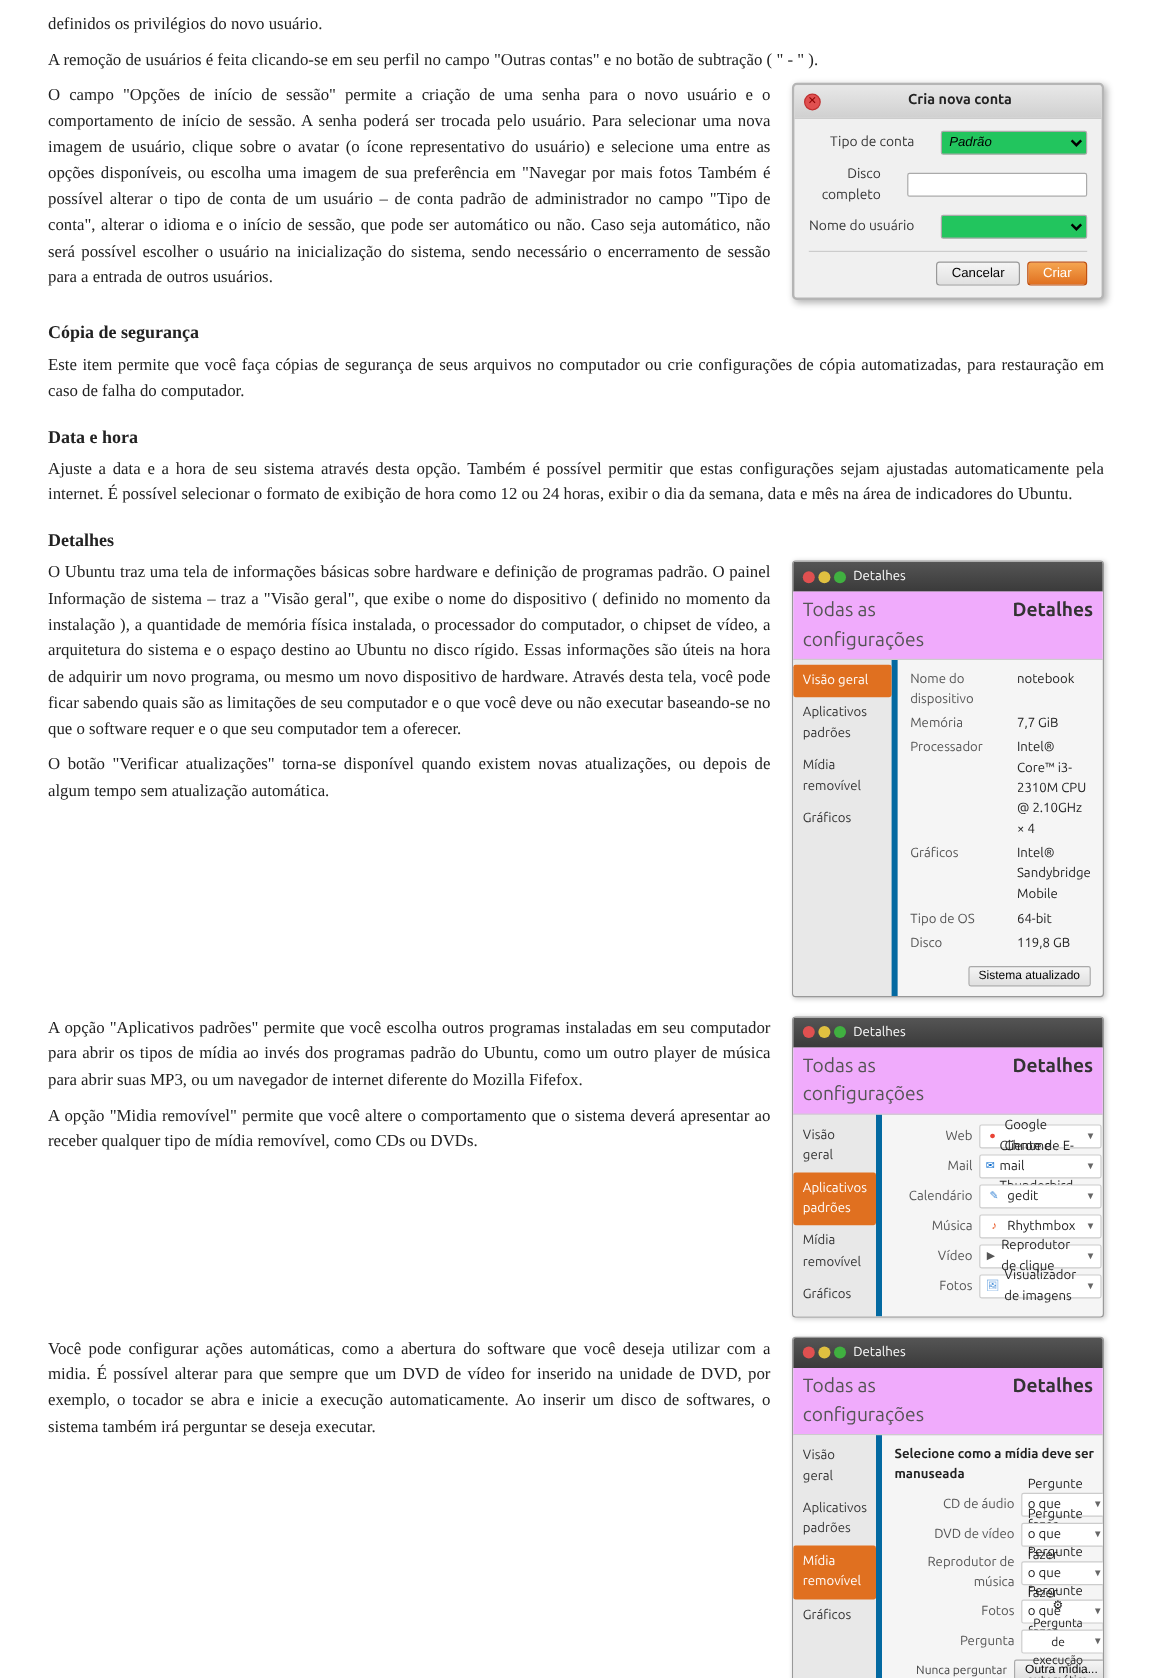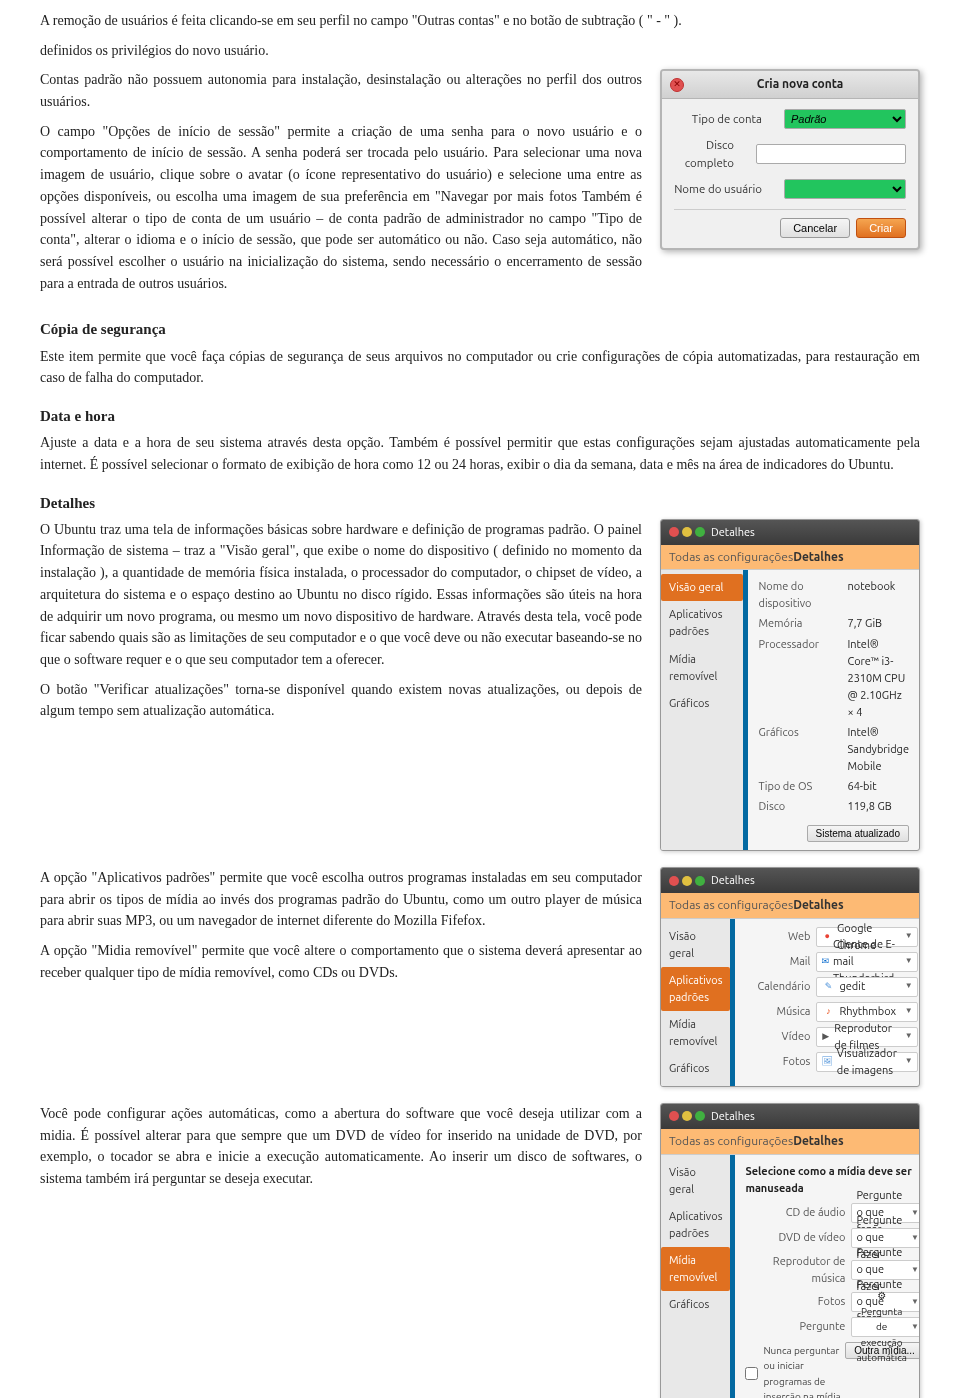--- a/index.html
+++ b/index.html
@@ -165,25 +165,26 @@
     }
     .titlebar-dot {
       width: 10px;
       height: 10px;
       border-radius: 50%;
     }
     .dot-close { background: #e05050; }
     .dot-min { background: #e0c040; }
     .dot-max { background: #40b040; }
     .ubuntu-panel-nav {
-      background: #fdba74;
+      background: #f0abfc;
       border-bottom: 1px solid #ccc;
       padding: 3px 8px;
       display: flex;
-      font-size: 12px;
+      gap: 12px;
+      font-size: 16px;
       color: #555;
     }
     .ubuntu-panel-body {
       display: flex;
       min-height: 160px;
     }
     .ubuntu-sidebar {
       width: 110px;
       background: #e8e8e8;
       border-right: 5px solid #0369a1;
@@ -340,26 +341,25 @@
       border-radius: 2px;
       cursor: pointer;
       margin-bottom: 4px;
     }
   </style>
 </head>
 <body>
 
 <div class="page-content">
 
+  <p>definidos os privilégios do novo usuário.</p>
   <p>A remoção de usuários é feita clicando-se em seu perfil no campo "Outras contas" e no botão de subtração ( " - " ).</p>
-  <p>definidos os privilégios do novo usuário.</p>
 
   <div class="two-col">
     <div class="text-col">
-      <p>Contas padrão não possuem autonomia para instalação, desinstalação ou alterações no perfil dos outros usuários.</p>
       <p>O campo "Opções de início de sessão" permite a criação de uma senha para o novo usuário e o comportamento de início de sessão. A senha poderá ser trocada pelo usuário. Para selecionar uma nova imagem de usuário, clique sobre o avatar (o ícone representativo do usuário) e selecione uma entre as opções disponíveis, ou escolha uma imagem de sua preferência em "Navegar por mais fotos Também é possível alterar o tipo de conta de um usuário – de conta padrão de administrador no campo "Tipo de conta", alterar o idioma e o início de sessão, que pode ser automático ou não. Caso seja automático, não será possível escolher o usuário na inicialização do sistema, sendo necessário o encerramento de sessão para a entrada de outros usuários.</p>
     </div>
     <div class="img-col">
       <div class="dialog-box">
         <div class="dialog-titlebar">
           <span class="dialog-close-btn">✕</span>
           <span class="dialog-title-text">Cria nova conta</span>
         </div>
         <div class="dialog-body">
           <div class="dialog-row">
@@ -531,21 +531,21 @@
                   <span class="app-icon" style="color:#E95420;">♪</span>
                   <span>Rhythmbox</span>
                   <span class="app-dropdown-arrow">▼</span>
                 </div>
               </div>
 
               <div class="app-row">
                 <span class="app-label">Vídeo</span>
                 <div class="app-value-box">
                   <span class="app-icon" style="color:#555;">▶</span>
-                  <span>Reprodutor de filmes</span>
+                  <span>Reprodutor de clique</span>
                   <span class="app-dropdown-arrow">▼</span>
                 </div>
               </div>
 
               <div class="app-row">
                 <span class="app-label">Fotos</span>
                 <div class="app-value-box">
                   <span class="app-icon" style="color:#4A90D9;">🖼</span>
                   <span>Visualizador de imagens</span>
                   <span class="app-dropdown-arrow">▼</span>
@@ -611,21 +611,21 @@
 
               <div class="midia-row">
                 <span class="midia-label">Fotos</span>
                 <div class="midia-value-box">
                   <span>Pergunte o que fazer</span>
                   <span class="midia-dropdown-arrow">▼</span>
                 </div>
               </div>
 
               <div class="midia-row">
-                <span class="midia-label">Pergunte</span>
+                <span class="midia-label">Pergunta</span>
                 <div class="midia-value-box">
                   <span style="font-size:10px;text-align:center;">⚙ Pergunta de execução automática</span>
                   <span class="midia-dropdown-arrow">▼</span>
                 </div>
               </div>
 
               <div style="text-align:right; margin-top:4px;">
                 <button class="outra-midia-btn">Outra mídia...</button>
               </div>
 

